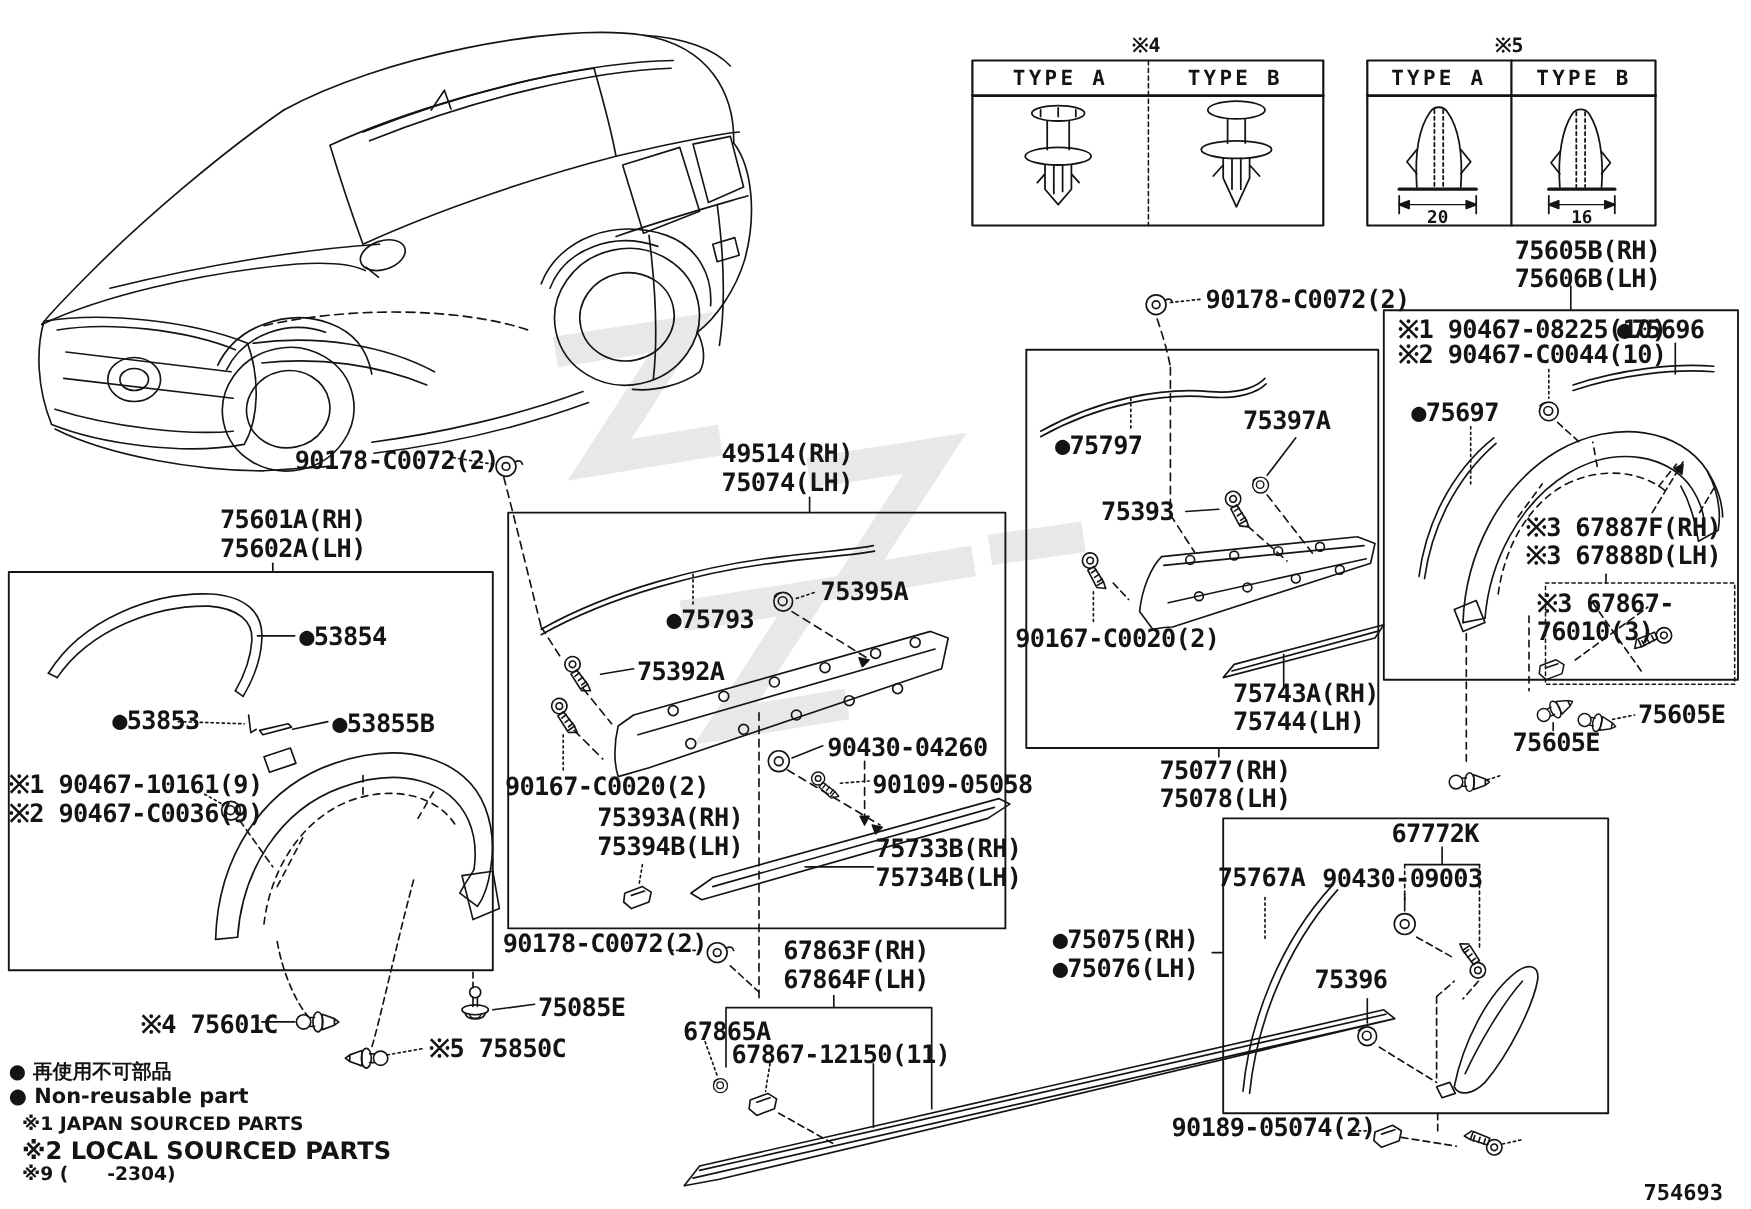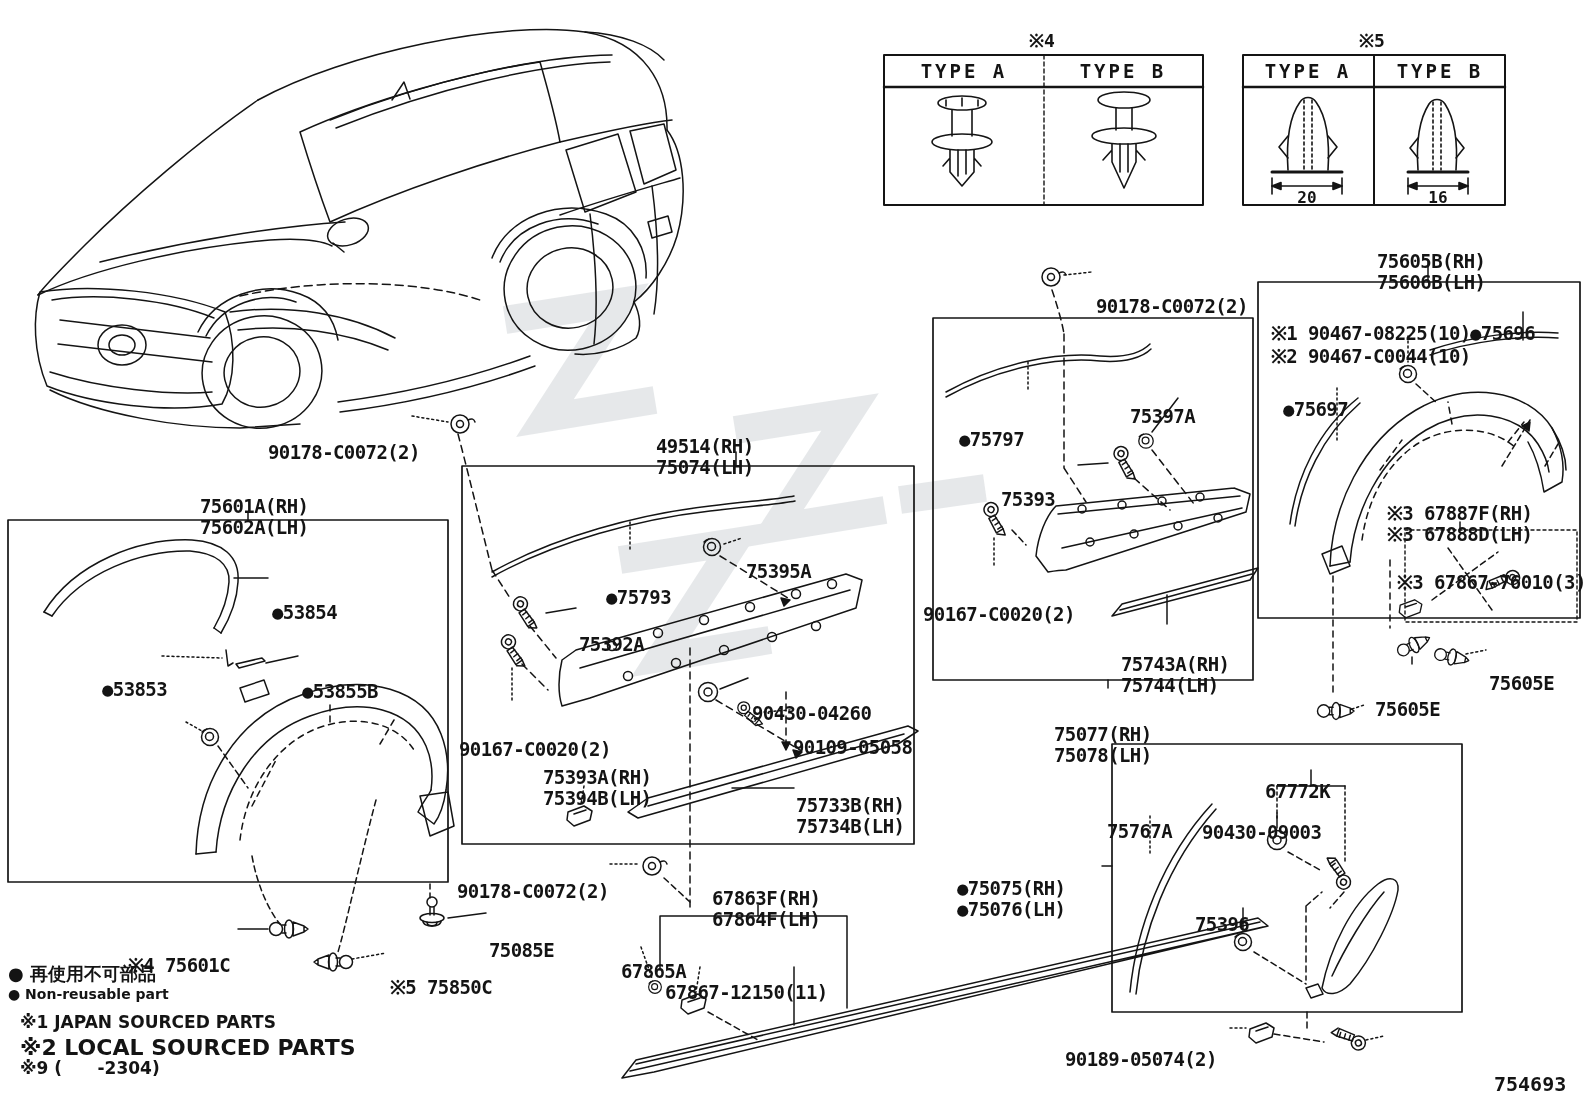--- a/index.html
+++ b/index.html
@@ -1,20 +1,20 @@
 <!DOCTYPE html>
 <html><head>
 <meta charset="utf-8">
 <style>
   html,body{margin:0;padding:0;background:#fff;}
   .stage{position:relative;width:1592px;height:1099px;background:#ffffff;overflow:hidden;
          font-family:"DejaVu Sans Mono",monospace;color:#141414;}
   .stage svg{position:absolute;left:0;top:0;}
-  .lbl{position:absolute;font-weight:bold;font-size:19px;line-height:1.13;
-       letter-spacing:-0.6px;white-space:pre-line;z-index:5;margin-top:36px;}
+  .lbl{position:absolute;font-weight:bold;font-size:23px;line-height:1.13;
+       letter-spacing:-0.6px;white-space:pre-line;z-index:5;}
   .hdr{position:absolute;font-weight:bold;font-size:19px;letter-spacing:3px;z-index:5;
        transform:translateX(-50%);}
   .tblref{position:absolute;font-weight:bold;font-size:18px;z-index:5;transform:translateX(-50%);}
   .dim{position:absolute;font-weight:bold;font-size:16px;z-index:5;transform:translateX(-50%);}
   .legend{position:absolute;font-family:"DejaVu Sans",sans-serif;font-weight:bold;z-index:5;
           white-space:pre;}
   .docnum{position:absolute;font-weight:bold;font-size:20px;z-index:5;letter-spacing:0;text-align:center;}
 </style>
 </head>
 <body>
@@ -339,20 +339,22 @@
 <div class="hdr" style="left:1440px;top:60px">TYPE B</div>
 <div class="dim" style="left:1307px;top:188px">20</div>
 <div class="dim" style="left:1438px;top:188px">16</div>
 
 <div class="lbl" style="left:268px;top:406px">90178-C0072(2)</div>
 <div class="lbl" style="left:200px;top:460px">75601A(RH)
 75602A(LH)</div>
 <div class="lbl" style="left:272px;top:566px">●53854</div>
 <div class="lbl" style="left:102px;top:643px">●53853</div>
 <div class="lbl" style="left:302px;top:645px">●53855B</div>
+<div class="lbl" style="left:8px;top:701px">※1 90467-10161(9)
+※2 90467-C0036(9)</div>
 <div class="lbl" style="left:128px;top:919px">※4 75601C</div>
 <div class="lbl" style="left:390px;top:941px">※5 75850C</div>
 <div class="lbl" style="left:489px;top:904px">75085E</div>
 <div class="lbl" style="left:656px;top:400px">49514(RH)
 75074(LH)</div>
 <div class="lbl" style="left:746px;top:525px">75395A</div>
 <div class="lbl" style="left:606px;top:551px">●75793</div>
 <div class="lbl" style="left:579px;top:598px">75392A</div>
 <div class="lbl" style="left:752px;top:667px">90430-04260</div>
 <div class="lbl" style="left:793px;top:701px">90109-05058</div>
@@ -388,20 +390,20 @@
 <div class="lbl" style="left:1375px;top:663px">75605E</div>
 <div class="lbl" style="left:957px;top:842px">●75075(RH)
 ●75076(LH)</div>
 <div class="lbl" style="left:1107px;top:785px">75767A</div>
 <div class="lbl" style="left:1265px;top:745px">67772K</div>
 <div class="lbl" style="left:1202px;top:786px">90430-09003</div>
 <div class="lbl" style="left:1195px;top:878px">75396</div>
 <div class="lbl" style="left:1065px;top:1013px">90189-05074(2)</div>
 
 <div class="legend" style="left:8px;top:962px;font-size:18px">● 再使用不可部品</div>
-<div class="legend" style="left:8px;top:986px;font-size:14px">● Non-reusable part</div>
+<div class="legend" style="left:8px;top:986px;font-size:19px">● Non-reusable part</div>
 <div class="legend" style="left:20px;top:1012px;font-size:17px">※1 JAPAN SOURCED PARTS</div>
 <div class="legend" style="left:20px;top:1035px;font-size:22px">※2 LOCAL SOURCED PARTS</div>
 <div class="legend" style="left:20px;top:1058px;font-size:17px">※9 (      -2304)</div>
 
 <div class="docnum" style="left:1494px;top:1072px">754693</div>
 
 </div>
 
 </body></html>

